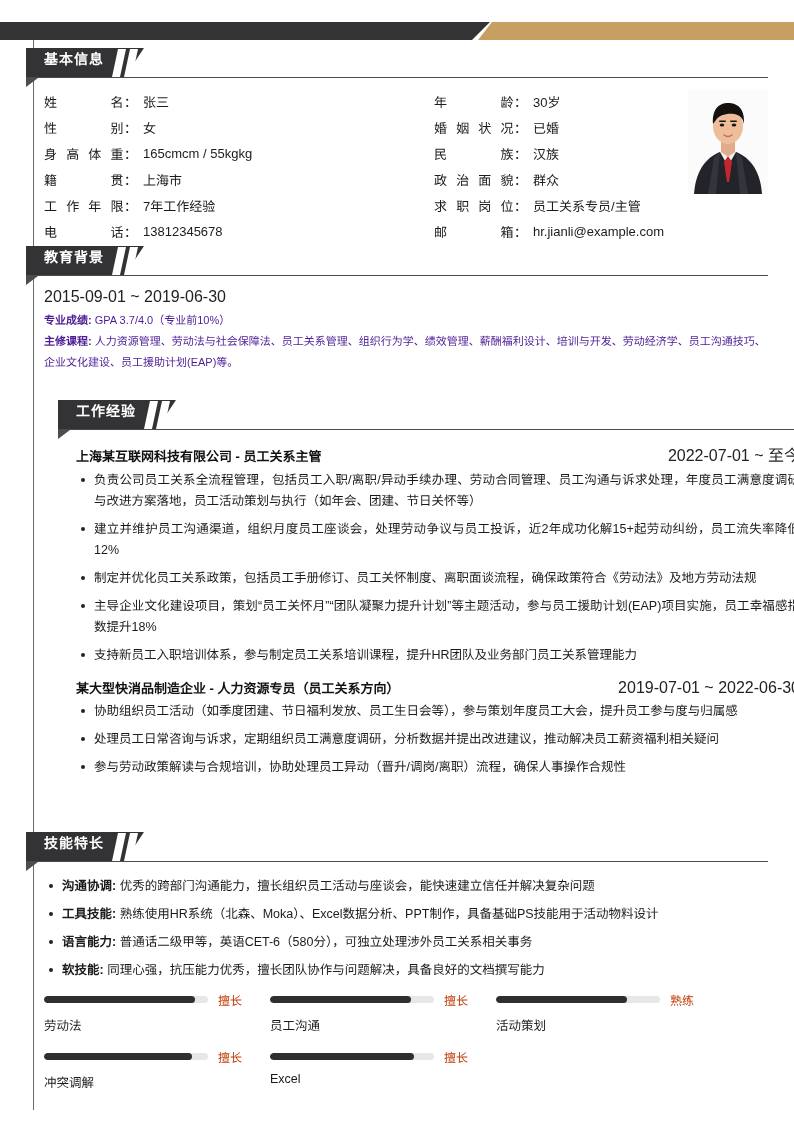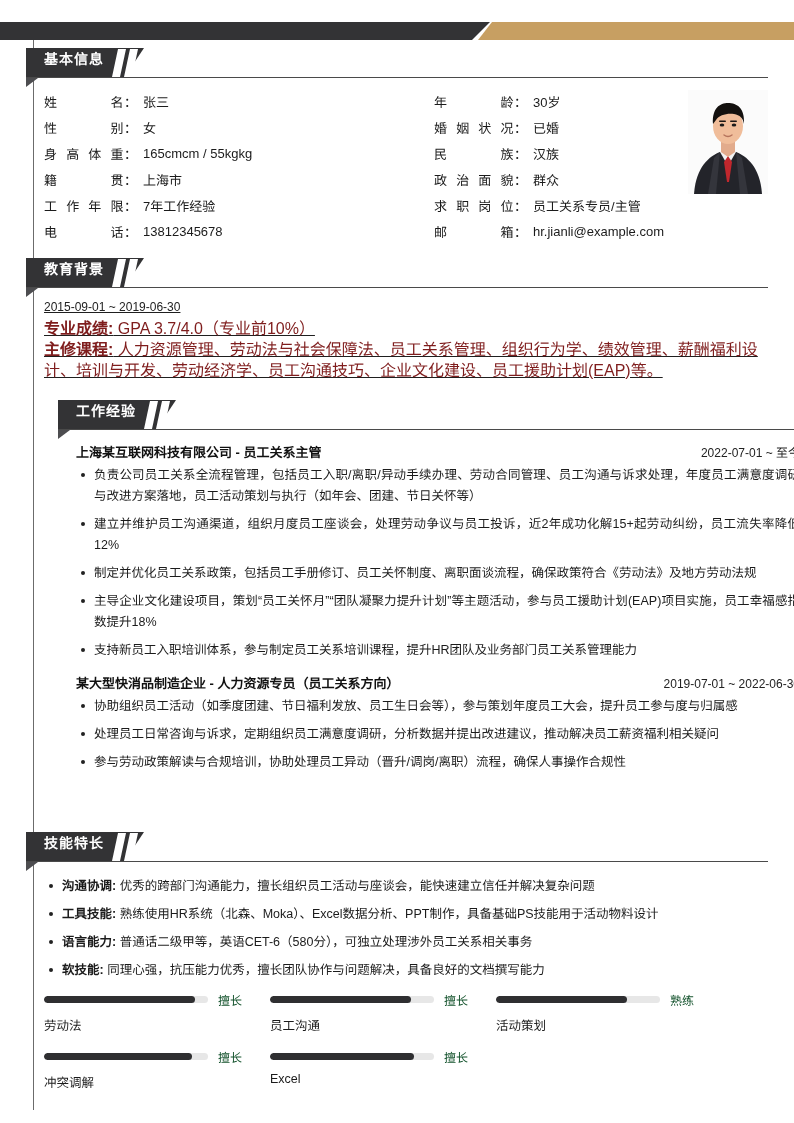--- a/index.html
+++ b/index.html
@@ -161,26 +161,26 @@
   
   .entry-head {
     display: flex;
     justify-content: space-between;
     align-items: baseline;
     font-size: 13px;
     margin-top: 2px;
     margin-bottom: 4px;
   }
   .entry-title { font-weight: bold; color: #111; }
-  .entry-date { font-size: 12px; color: #222; white-space: nowrap; }
+  .entry-date { font-size: 16px; color: #222; white-space: nowrap; }
 
   .kv-line {
-    font-size: 16px;
+    font-size: 11px;
     line-height: 21px;
-    color: #7f1d1d;
+    color: #4c1d95;
   }
   .kv-line b { font-weight: bold; }
 
   ul.bullets {
     list-style: none;
     margin: 4px 0 0 0;
     padding: 0;
   }
   ul.bullets li {
     position: relative;
@@ -229,21 +229,21 @@
   .bar-fill {
     position: absolute;
     left: 0;
     top: 0;
     height: 7px;
     border-radius: 4px;
     background: #2f2f31;
   }
   .bar-level {
     font-size: 12px;
-    color: #14532d;
+    color: #c2410c;
     white-space: nowrap;
   }
   .bar-name {
     font-size: 12.5px;
     color: #1b1b1b;
     margin-top: 7px;
   }
 </style>
 </head>
 <body>
@@ -362,21 +362,21 @@
             <path d="M36 45 Q40 48 44 45" stroke="#b5735c" stroke-width="1.4" fill="none" stroke-linecap="round"></path>
 
             <path d="M32 62 L28 104 L20 104 L26 68 Z" fill="#34353c"></path>
             <path d="M48 62 L52 104 L60 104 L54 68 Z" fill="#34353c"></path>
           </svg>
         </div>
       </div>
     </div>
   </div>
 
-  <div class="section" style="top:258px;text-decoration:underline;">
+  <div class="section" style="top:246px;">
     <div class="sec-head">
       <div class="sec-tab">
         <span class="sec-tab-label">教育背景</span>
       </div>
       <svg class="sec-slashes" style="left:86px;" viewBox="0 0 34 28">
         <polygon points="6,0 14,0 8,28 0,28" fill="#ffffff"></polygon>
         <polygon points="18,0 26,0 20,28 12,28" fill="#ffffff"></polygon>
       </svg>
       <div class="sec-tab-fold"></div>
       <div class="sec-rule"></div>

